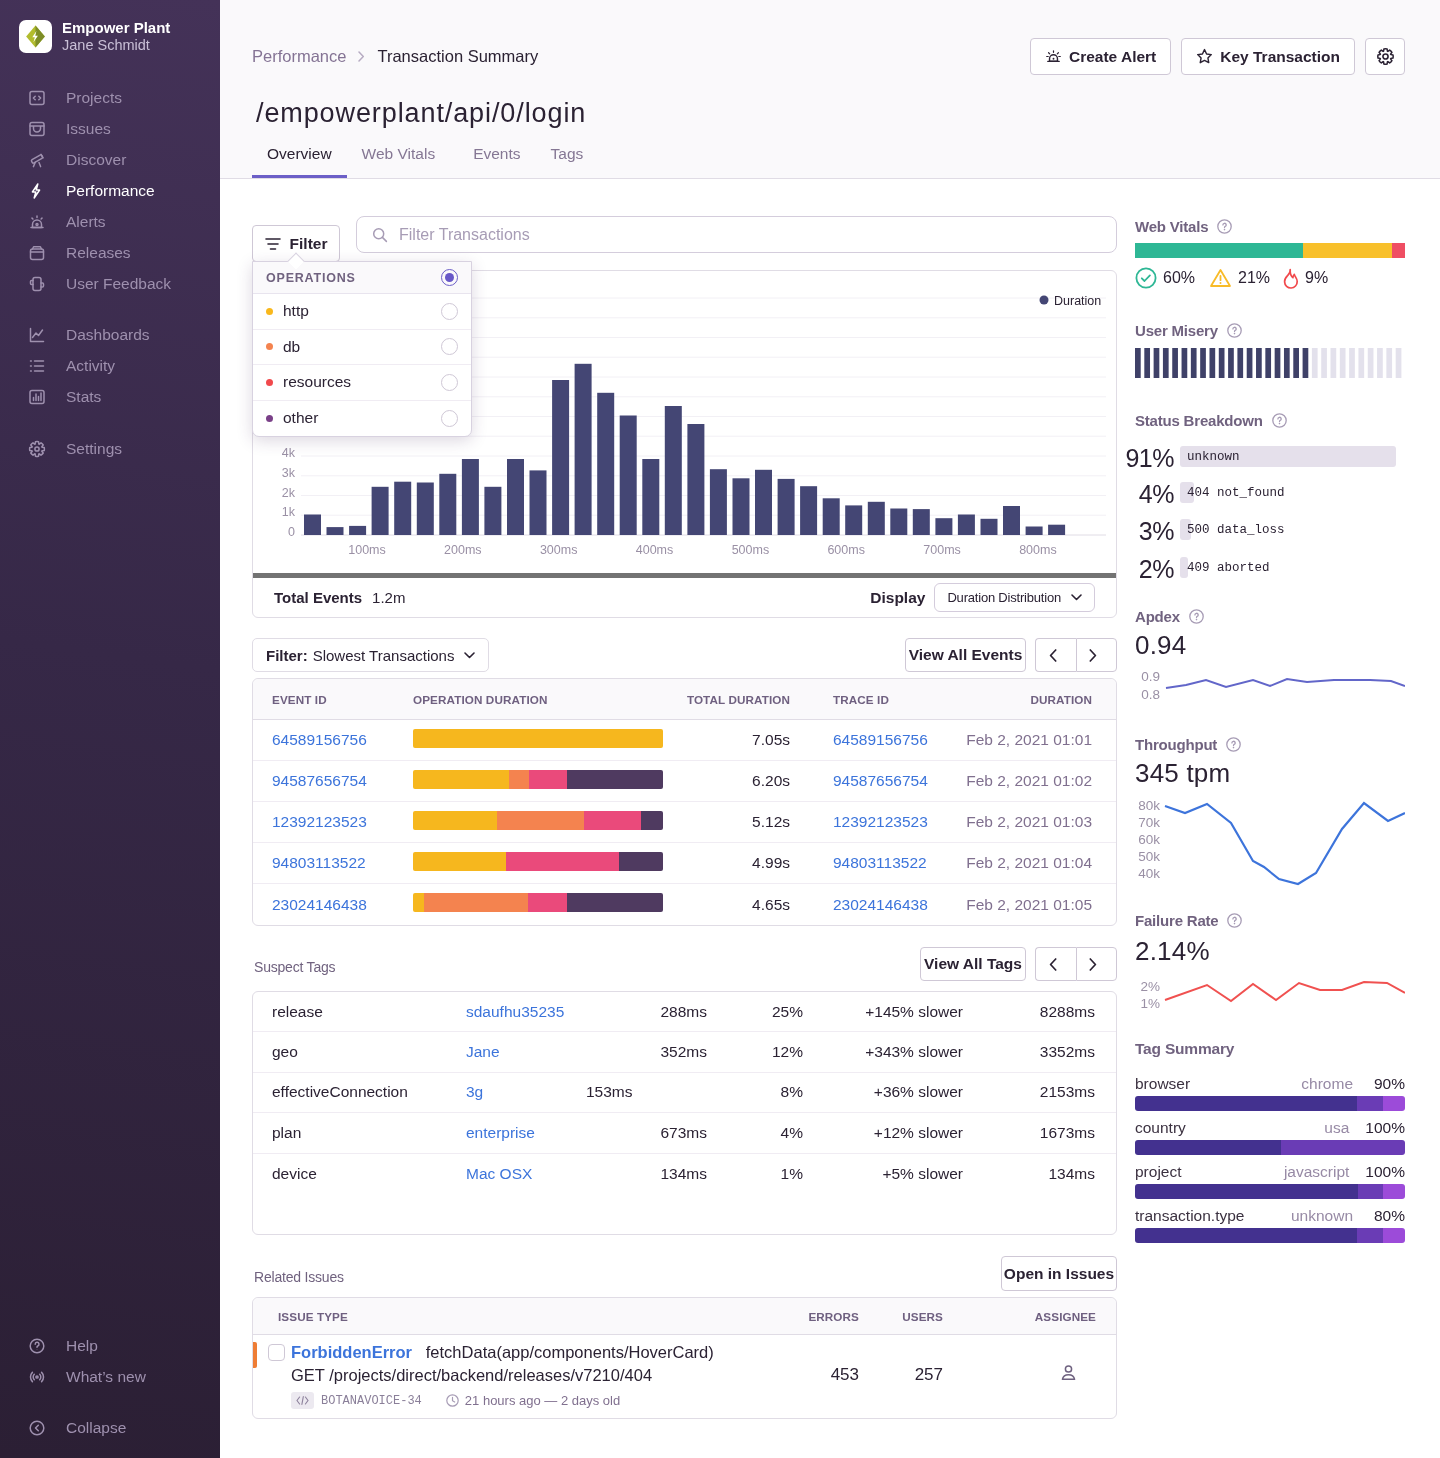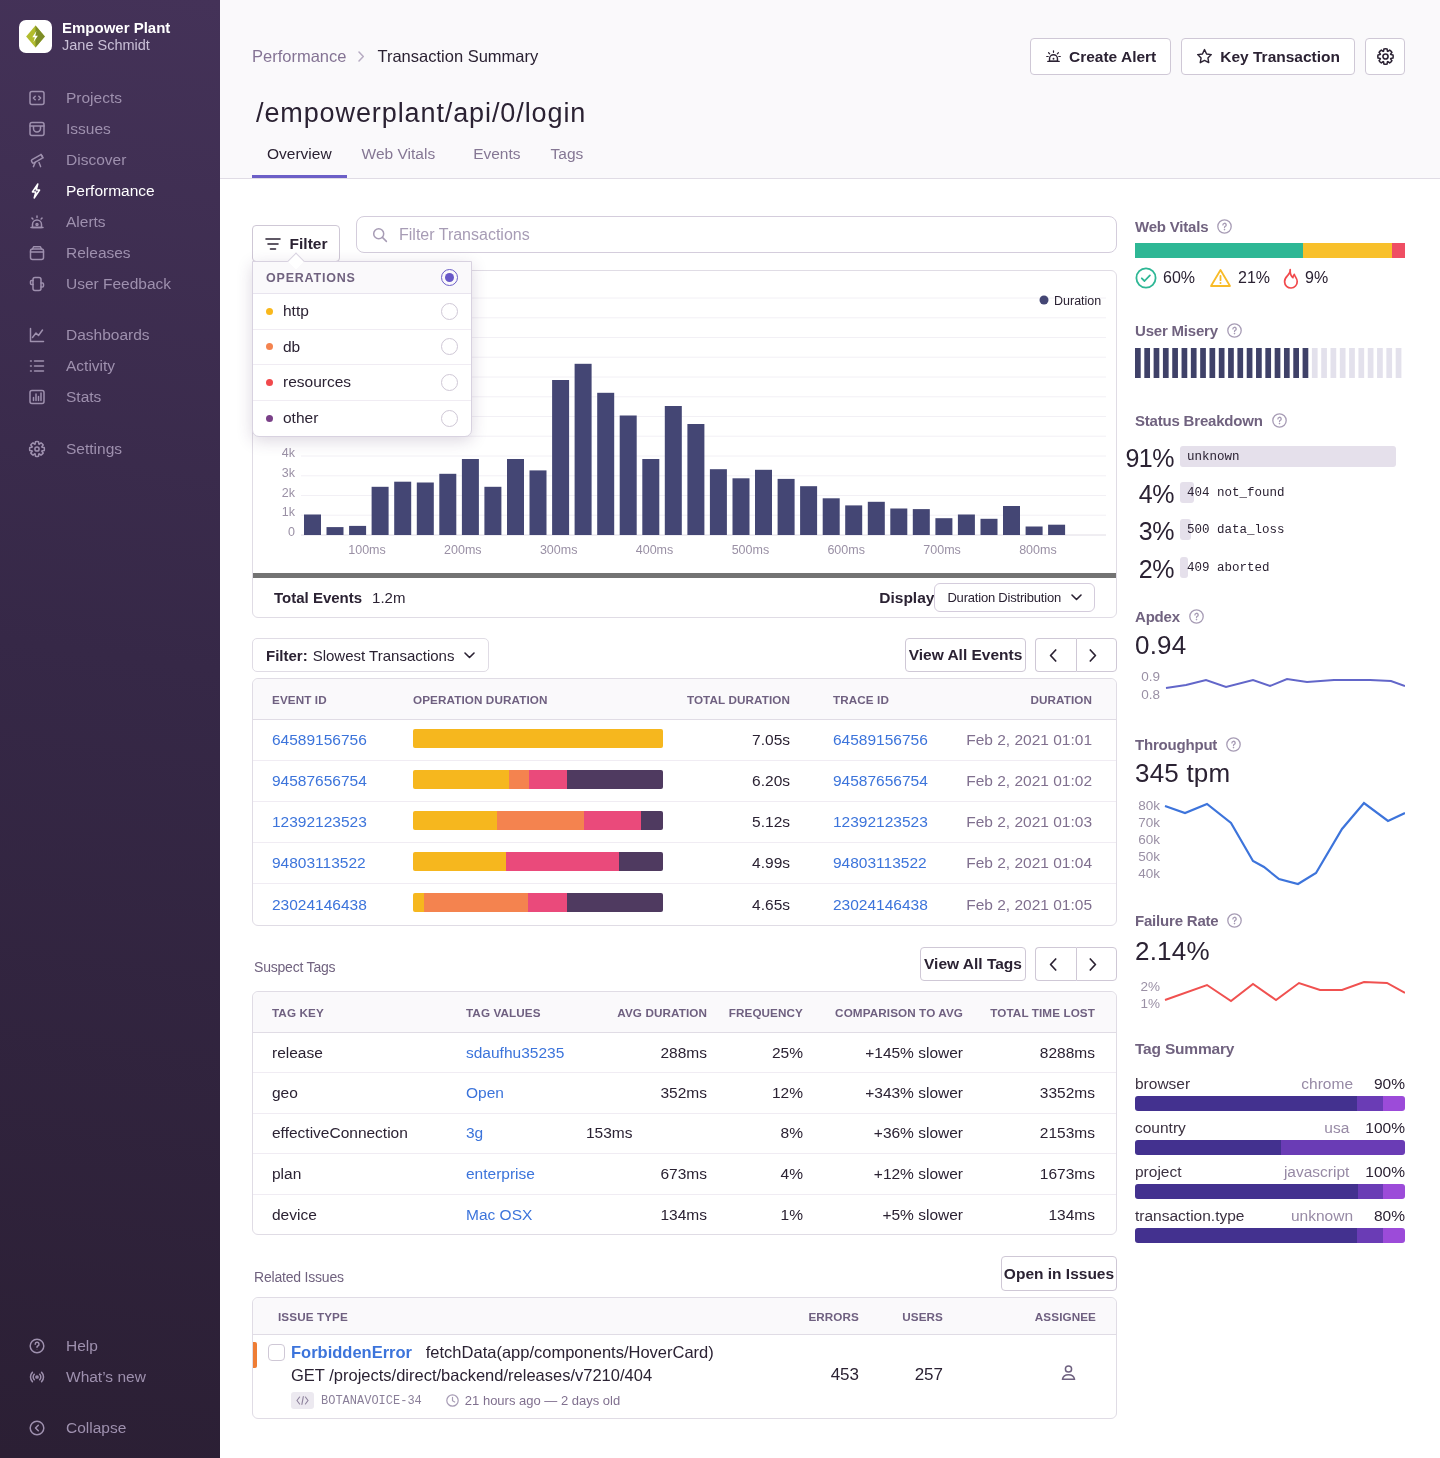--- a/index.html
+++ b/index.html
@@ -59,21 +59,21 @@
 .radio{width:17px;height:17px;border-radius:50%;border:1.5px solid #cfc8d6;display:inline-block}
 .radio.sel{border-color:#6c5fc7;position:relative}
 .radio.sel::after{content:"";position:absolute;left:2.5px;top:2.5px;width:9px;height:9px;border-radius:50%;background:#6858c8}
 .notch{position:absolute;left:290px;top:255px;width:12px;height:12px;background:#fff;border-left:1px solid #d8d2e0;border-top:1px solid #d8d2e0;transform:rotate(45deg);z-index:31}
 
 .chartpanel{left:252px;top:270px;width:865px;height:348px}
 .chartfoot{position:absolute;left:0;right:0;bottom:0;height:44px;border-top:5px solid #737373;display:flex;align-items:center;padding:0 21px}
 .chartfoot .lab{font-weight:bold;font-size:15px}
 .chartfoot .val{margin-left:10px;font-size:15px}
 .dispsel{margin-left:auto;display:flex;align-items:center}
-.dispsel .lab{}
+.dispsel .lab{margin-right:9px}
 .selbox{height:29px;border:1px solid #d4ccdc;border-radius:6px;display:flex;align-items:center;padding:0 12px;font-size:13px;letter-spacing:-0.2px;font-weight:500}
 .selbox svg{margin-left:10px}
 
 .ev-filter{left:252px;top:638px;height:34px;padding:0 13px;font-size:15px;font-weight:400}
 .ev-filter b{font-weight:bold;margin-right:5px}
 .ev-filter svg{margin-left:10px;margin-right:0}
 
 .rr-title{font-weight:bold;font-size:15px;letter-spacing:-0.2px;color:#70627f;display:flex;align-items:center}
 .rr-title .q{margin-left:9px}
 .rr-big{font-size:26px;color:#2b2233;letter-spacing:0.2px}
@@ -465,39 +465,31 @@
         <path d="M6.7 1 1.6 6.5l5.1 5.5" fill="none" stroke="#2b2233" stroke-width="1.7" stroke-linecap="round" stroke-linejoin="round"></path>
       </svg>
     </div>
     <div class="btn">
       <svg width="8" height="13" viewBox="0 0 8 13">
         <path d="M1.3 1l5.1 5.5-5.1 5.5" fill="none" stroke="#2b2233" stroke-width="1.7" stroke-linecap="round" stroke-linejoin="round"></path>
       </svg>
     </div>
 </div>
 <div class="panel" style="left:252px;top:991px;width:865px;height:244px">
-  <div class="thead" style="height:41px">
-    <span style="width:213px;padding-left:19px">TAG KEY</span>
-    <span style="width:120px">TAG VALUES</span>
-    <span style="width:121px;text-align:right">AVG DURATION</span>
-    <span style="width:96px;text-align:right">FREQUENCY</span>
-    <span style="width:160px;text-align:right">COMPARISON TO AVG</span>
-    <span style="flex:1;text-align:right;padding-right:21px">TOTAL TIME LOST</span>
-  </div>
   <div class="trow" style="height:40.4px">
       <span style="width:213px;padding-left:19px">release</span>
       <span style="width:120px"><a class="lnk">sdaufhu35235</a></span>
       <span style="width:121px;text-align:right">288ms</span>
       <span style="width:96px;text-align:right">25%</span>
       <span style="width:160px;text-align:right">+145% slower</span>
       <span style="flex:1;text-align:right;padding-right:21px">8288ms</span>
     </div>
     <div class="trow" style="height:40.4px">
       <span style="width:213px;padding-left:19px">geo</span>
-      <span style="width:120px"><a class="lnk">Open</a></span>
+      <span style="width:120px"><a class="lnk">Jane</a></span>
       <span style="width:121px;text-align:right">352ms</span>
       <span style="width:96px;text-align:right">12%</span>
       <span style="width:160px;text-align:right">+343% slower</span>
       <span style="flex:1;text-align:right;padding-right:21px">3352ms</span>
     </div>
     <div class="trow" style="height:40.4px">
       <span style="width:213px;padding-left:19px">effectiveConnection</span>
       <span style="width:120px"><a class="lnk">3g</a></span>
       <span style="width:121px;text-align:left">153ms</span>
       <span style="width:96px;text-align:right">8%</span>

